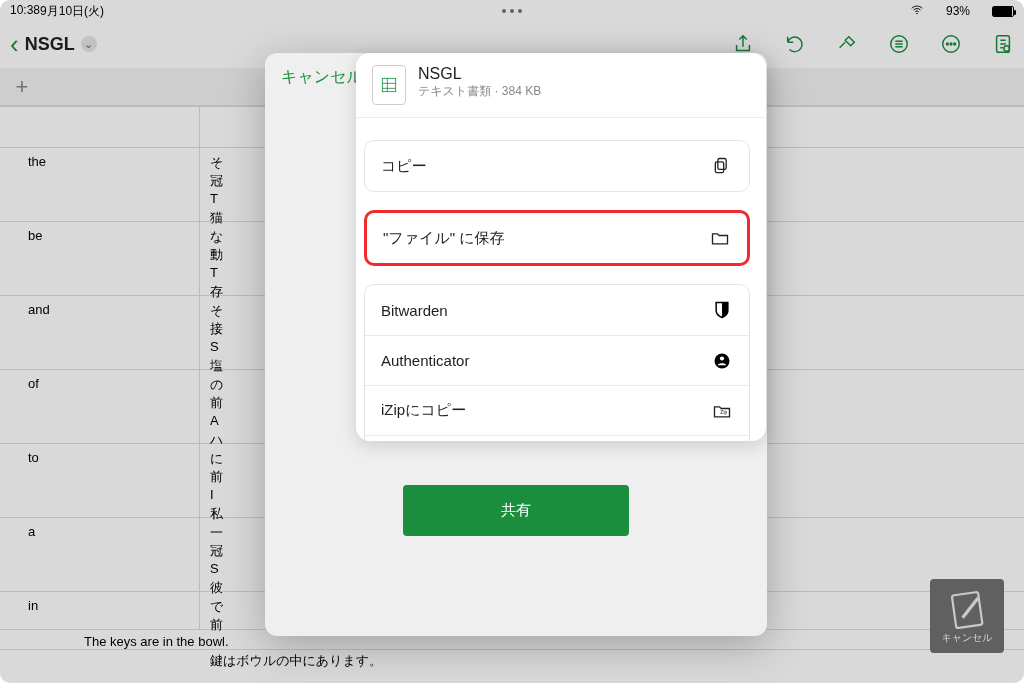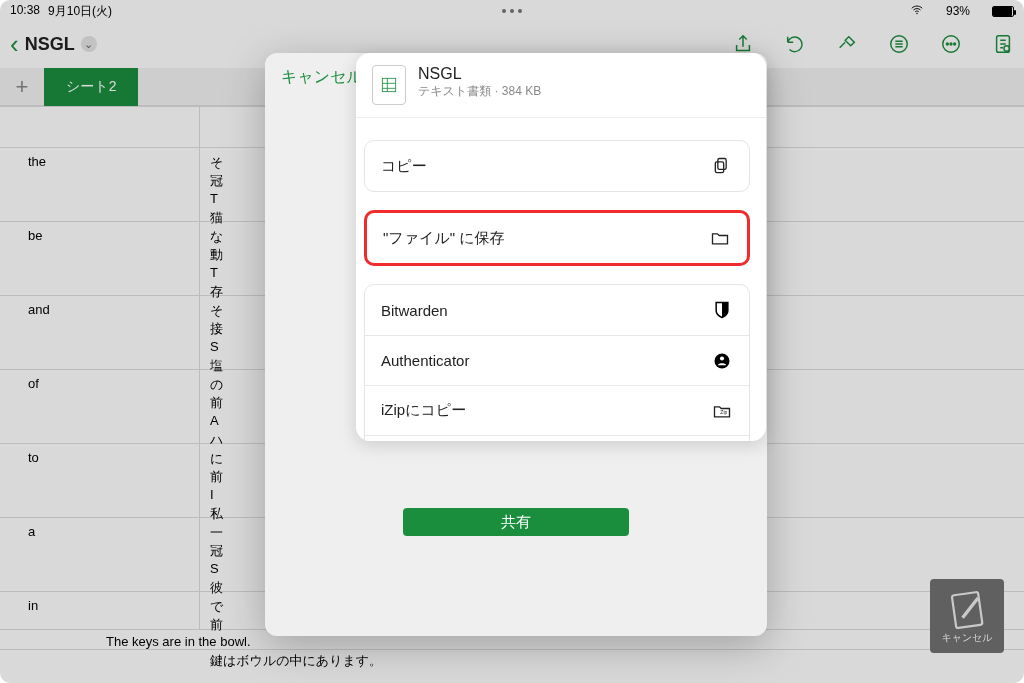--- a/index.html
+++ b/index.html
@@ -1,21 +1,21 @@
 <!DOCTYPE html>
 <html><head>
 <meta charset="utf-8">
 <style>
   * { box-sizing: border-box; margin: 0; padding: 0; font-family: -apple-system, "Helvetica Neue", Arial, sans-serif; }
   html, body { width: 1024px; height: 683px; overflow: hidden; background: #fff; }
   .stage { position: absolute; top: 0; left: 0; width: 1024px; height: 683px; border-radius: 10px; overflow: hidden; }
   .dim { position:absolute; inset:0; background: rgba(0,0,0,0.15); z-index:5; }
 
   .status-bar { position:absolute; top:0; left:0; right:0; height:22px; display:flex; align-items:center; justify-content:space-between; padding:0 10px; font-size:12px; z-index:1;}
-  .status-left { display:flex; gap:8px; }
+  .status-left { display:flex; }
   .status-center { position:absolute; left:50%; transform:translateX(-50%); display:flex; gap:4px;}
   .dot { width:4px; height:4px; border-radius:50%; background:#777; }
   .status-right { display:flex; align-items:center; gap:22px; font-size:12px;}
   .wifi-icon svg{width:14px;height:14px;}
   .battery { width:22px; height:11px; border:1px solid #000; border-radius:2px; position:relative;}
   .battery::after{content:"";position:absolute;right:-3px;top:3px;width:2px;height:5px;background:#000;border-radius:1px;}
   .battery-fill{height:100%;background:#000;border-radius:1px;}
 
   .header { position:absolute; top:24px; left:0; right:0; height:40px; display:flex; align-items:center; padding:0 10px; z-index:1;}
   .back { color:#1b8e3e; font-size:26px; font-weight:300; margin-right:6px;}
@@ -33,21 +33,21 @@
   .sheet{ position:absolute; top:106px; left:0; right:0; bottom:0; z-index:1;}
   .row{display:flex; border-bottom:1px solid #ddd; height:74px;}
   .cell-a{width:200px; border-right:1px solid #ddd; padding:6px 28px; font-size:13px;}
   .cell-b{flex:1; border-right:1px solid #ddd; padding:6px 10px; font-size:13px; line-height:1.4;}
   .cell-c{flex:1; padding:6px;}
 
   
   .modal-back { position:absolute; top:53px; left:265px; width:502px; height:583px; background:#efefef; border-radius:12px; box-shadow:0 10px 40px rgba(0,0,0,0.25); z-index:10;}
   .modal-toolbar{height:48px; display:flex; align-items:center; padding:0 16px;}
   .cancel{ color:#1b8e3e; font-size:16px;}
-  .share-btn{ position:absolute; bottom:100px; left:50%; transform:translateX(-50%); width:226px; height:28px; background:#1b8e3e; color:#fff; border-radius:4px; display:flex;align-items:center;justify-content:center; font-size:15px;}
+  .share-btn{ position:absolute; bottom:100px; left:50%; transform:translateX(-50%); width:226px; height:51px; background:#1b8e3e; color:#fff; border-radius:4px; display:flex;align-items:center;justify-content:center; font-size:15px;}
 
   .sheet-popup{ position:absolute; top:53px; left:356px; width:410px; height:388px; background:#fff; border-radius:14px; box-shadow:0 4px 18px rgba(0,0,0,0.15); z-index:20; overflow:hidden;}
   .sheet-popup::after{content:"";position:absolute;bottom:-8px;left:50%;transform:translateX(-50%);width:0;height:0;border-left:9px solid transparent;border-right:9px solid transparent;border-top:9px solid #fff;}
   .pop-header{display:flex; padding:12px 16px; gap:12px; border-bottom:1px solid #eee;}
   .file-icon{width:34px;height:40px;background:#fff;border:1px solid #ccc;border-radius:4px;display:flex;align-items:center;justify-content:center;}
   .file-icon svg{width:20px;height:20px;}
   .pop-title{font-size:16px; font-weight:500; color:#222;}
   .pop-sub{font-size:12px; color:#888;}
   .action-list{ padding:22px 16px 0 8px; display:flex; flex-direction:column; gap:0;}
   .action-group{background:#fff; border:1px solid #e4e4e4; border-radius:10px; overflow:hidden;}
@@ -150,23 +150,20 @@
           <path d="M9 8h6M9 12h6M9 16h3"></path>
           <circle cx="16" cy="17" r="3"></circle>
         </svg>
       </span>
   </div>
 
   <div class="subheader">
     <div class="add-btn">
         <span>+</span>
       </div>
-    <div class="sheet-tab">
-        <span>シート2</span>
-      </div>
   </div>
 
   <div class="sheet">
     <div style="height:42px;border-bottom:1px solid #ddd;display:flex">
         <div class="cell-a" style="border-top:1px solid #ddd"></div>
         <div class="cell-b" style="border-top:1px solid #ddd"></div>
         <div class="cell-c" style="border-top:1px solid #ddd"></div>
       </div>
     <div class="row">
         <div class="cell-a">the</div>
@@ -215,21 +212,21 @@
 S
 彼</div>
         <div class="cell-c"></div>
       </div>
     <div class="row" style="height:38px">
         <div class="cell-a">in</div>
         <div class="cell-b" style="white-space:pre-line">で
 前</div>
         <div class="cell-c"></div>
       </div>
-    <div style="border-bottom:1px solid #ddd;padding:4px 10px 0 106px;font-size:13px"><span>The keys are in the bowl.</span></div>
+    <div style="border-bottom:1px solid #ddd;padding:4px 10px 0 84px;font-size:13px"><span>The keys are in the bowl.</span></div>
     <div style="padding:2px 10px 0 210px;font-size:13px"><span>鍵はボウルの中にあります。</span></div>
   </div>
 
   <div class="dim"></div>
 
   <div class="modal-back">
     <div class="modal-toolbar">
       <span class="cancel">キャンセル</span>
     </div>
     <div class="share-btn">

